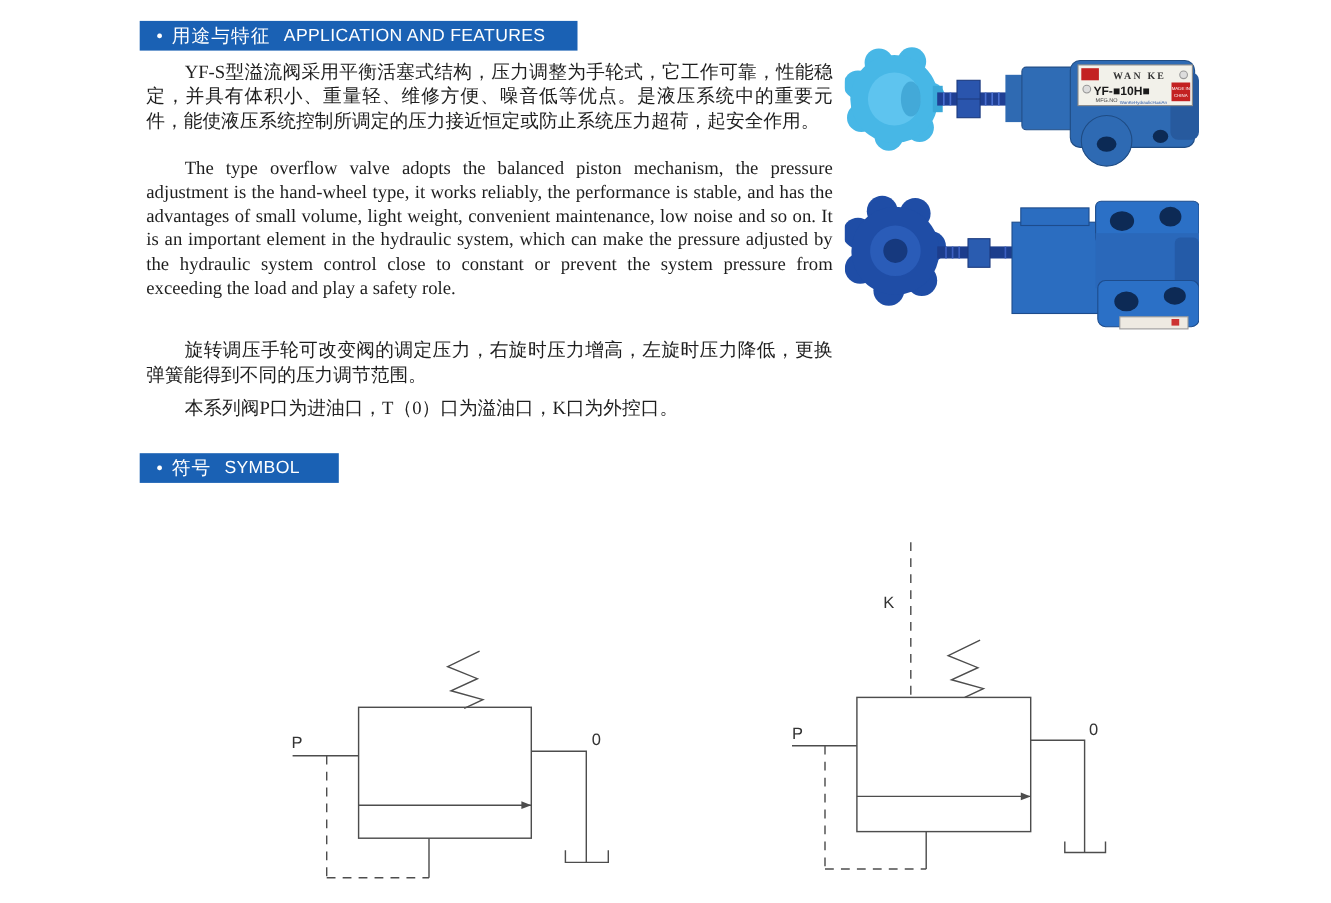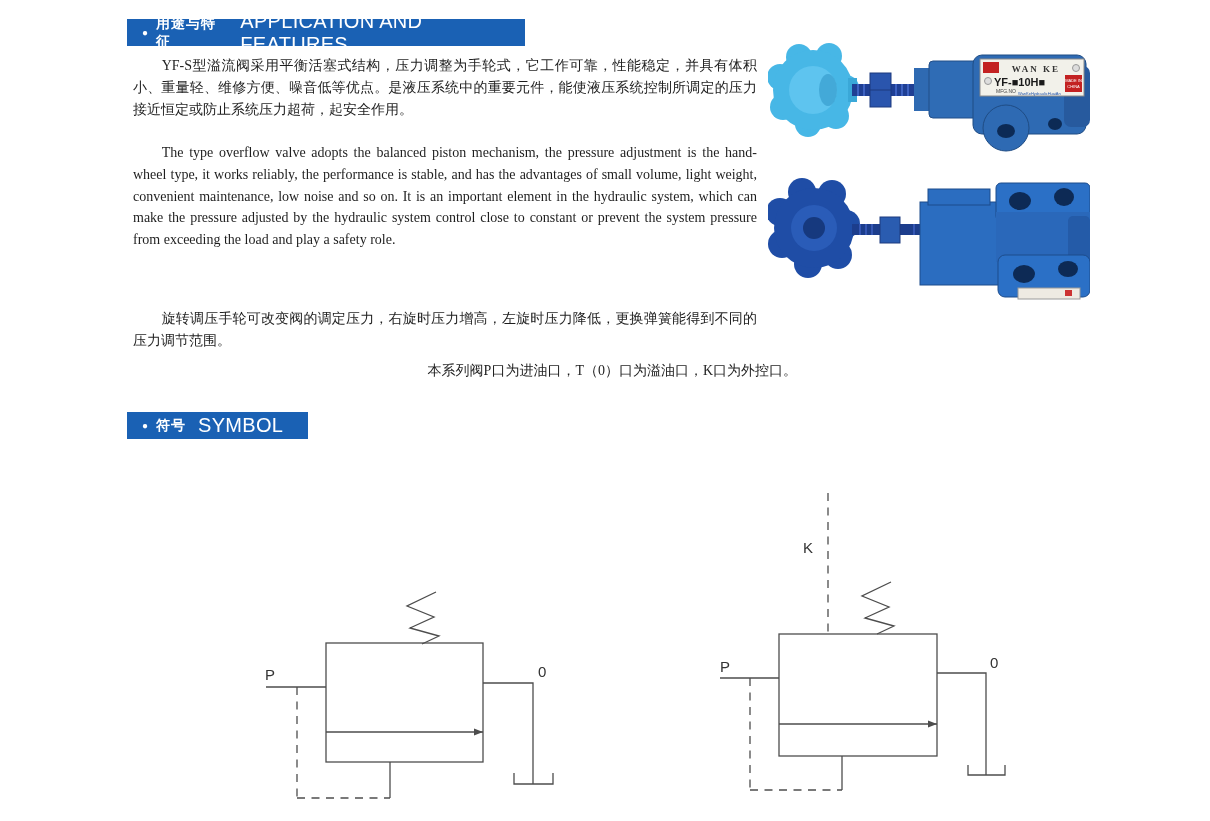--- a/index.html
+++ b/index.html
@@ -3,27 +3,27 @@
 <meta charset="utf-8">
 <style>
   html,body{margin:0;padding:0;background:#ffffff;}
   .page{position:relative;width:1210px;height:821px;background:#ffffff;overflow:hidden;
         font-family:"Liberation Serif",serif;color:#222;}
   .section-bar{position:absolute;background:#1a61b4;color:#ffffff;display:flex;align-items:center;
         font-family:"Liberation Sans",sans-serif;}
   .bar-features{left:127px;top:19px;width:398px;height:27px;}
   .bar-symbol{left:127px;top:412px;width:181px;height:27px;}
   .bullet{font-size:10px;margin:0 8px 0 15px;line-height:27px;}
-  .bar-zh{font-size:14px;letter-spacing:1px;font-weight:bold;}
-  .bar-en{font-size:20px;margin-left:12px;letter-spacing:0.3px;}
-  .para{position:absolute;left:133px;font-size:14px;line-height:21.8px;color:#1e1e1e;
+  .bar-zh{font-size:17px;letter-spacing:1px;}
+  .bar-en{font-size:16px;margin-left:12px;letter-spacing:0.3px;}
+  .para{position:absolute;left:133px;font-size:17px;line-height:21.8px;color:#1e1e1e;
         text-align:justify;text-indent:2.05em;margin:0;}
   .p-narrow{width:624px;}
   .p-full{width:958px;}
-  .p-line{width:930px;text-align:center;}
+  .p-line{width:930px;text-align:left;}
   .photo{position:absolute;}
   .diagram{position:absolute;}
   .dline{stroke:#4d4d4d;stroke-width:1.3;fill:none;}
   .ddash{stroke:#4d4d4d;stroke-width:1.3;fill:none;stroke-dasharray:8 6.5;}
   .dtext{font-family:"Liberation Sans",sans-serif;font-size:15px;fill:#333;}
   .lbl-brand{font-family:"Liberation Serif",serif;font-weight:bold;letter-spacing:2px;}
   .lbl-model{font-family:"Liberation Sans",sans-serif;font-weight:bold;}
   .lbl-tiny{font-family:"Liberation Sans",sans-serif;}
 </style>
 </head>

